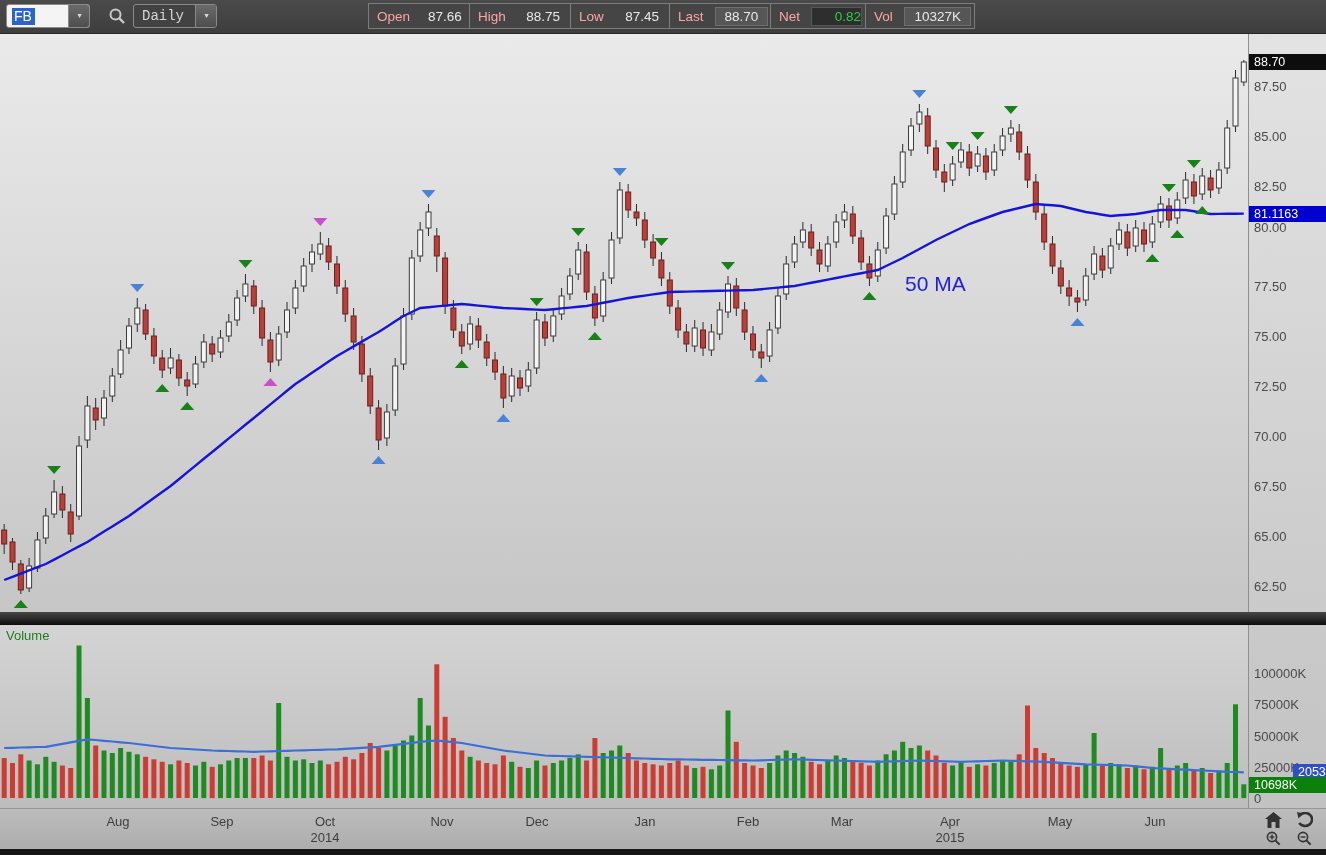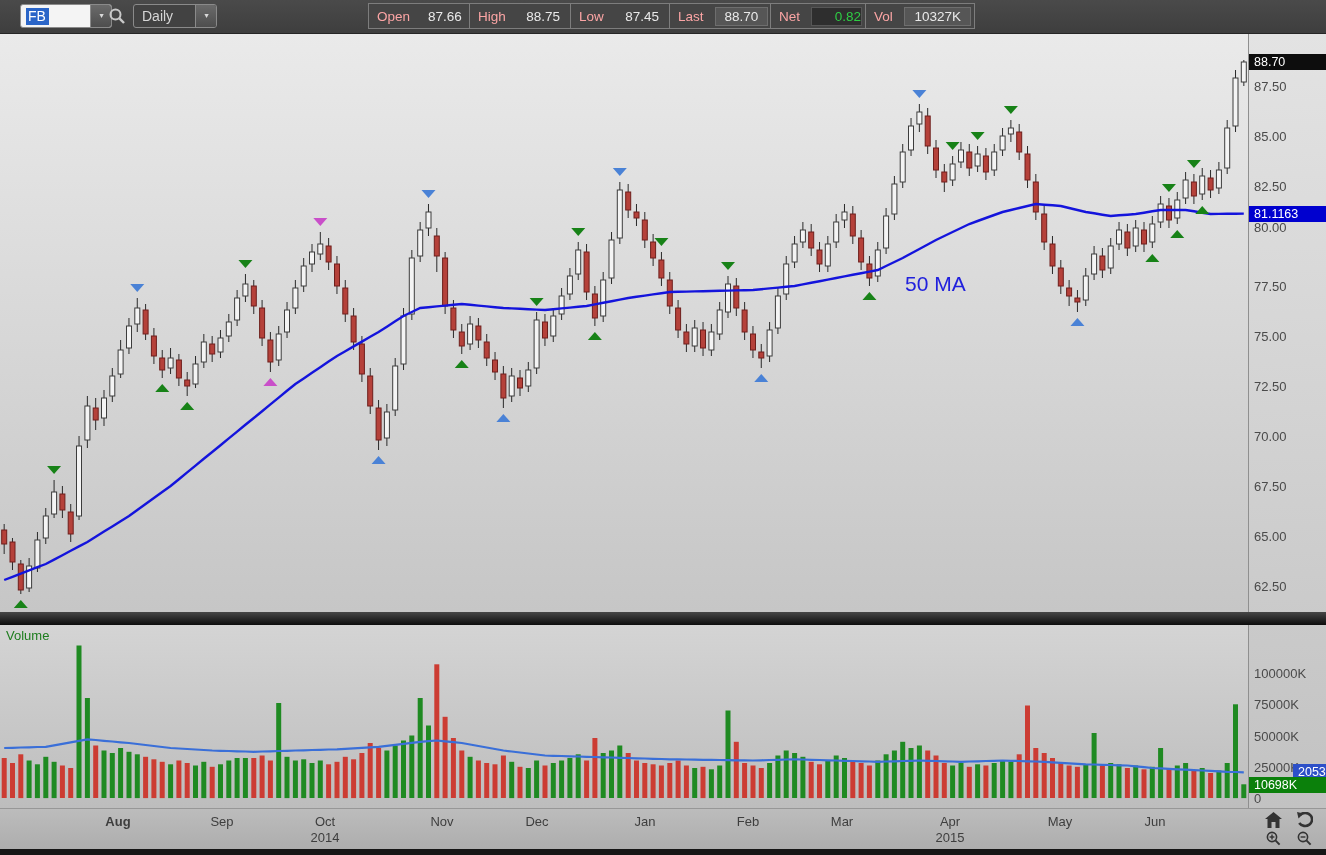--- a/index.html
+++ b/index.html
@@ -3,25 +3,25 @@
 <meta charset="utf-8">
 <style>
   html,body{margin:0;padding:0;background:#9a9a9a;}
   #app{position:relative;width:1326px;height:855px;overflow:hidden;
        font-family:"Liberation Sans","DejaVu Sans",sans-serif;background:#c9c9c9;}
   
   #toolbar{position:absolute;left:0;top:0;width:1326px;height:33px;
            background:linear-gradient(#4a4a4a,#3e3e3e);border-bottom:1px solid #262626;z-index:30;}
   .combo{position:absolute;top:4px;height:24px;display:flex;align-items:stretch;
          border:1px solid #8a8a8a;border-radius:3px;overflow:hidden;box-sizing:border-box;}
-  #symbol-combo{left:20px;width:92px;background:#f4f4f4;}
+  #symbol-combo{left:6px;width:84px;background:#f4f4f4;}
   #symbol-combo .sym{flex:1;display:flex;align-items:center;padding-left:5px;font-size:14px;}
   #symbol-combo .sym span{background:#2a65c8;color:#fff;padding:0 3px 1px 2px;}
   #interval-combo{left:133px;width:84px;background:#424242;color:#d6d6d6;}
-  #interval-combo .sym{flex:1;display:flex;align-items:center;padding-left:8px;font-size:14px;}
+  #interval-combo .sym{flex:1;display:flex;align-items:center;padding-left:8px;font-size:14px;font-family:Liberation Mono, monospace;}
   .dd-btn{width:20px;background:linear-gradient(#6a6a6a,#4e4e4e);border-left:1px solid #8a8a8a;
           display:flex;align-items:center;justify-content:center;color:#d9d9d9;font-size:9px;}
   #search-btn{position:absolute;left:106px;top:5px;width:22px;height:22px;
               display:flex;align-items:center;justify-content:center;}
   
   #quote{position:absolute;left:368px;top:3px;height:26px;display:flex;
          border:1px solid #7d7d7d;box-sizing:border-box;background:#454545;}
   .qf{display:flex;align-items:center;border-right:1px solid #7d7d7d;height:100%;}
   .qf:last-child{border-right:none;}
   .qlabel{color:#fca5a5;font-size:13.5px;padding:0 8px;}
@@ -633,21 +633,21 @@
         <div class="tick" style="top: 734px;">25000K</div>
         <div class="tick" style="top: 765px;">0</div>
       </div>
     <div id="last-badge" class="badge" style="top: 29px;">88.70</div>
     <div id="ma-badge" class="badge" style="top: 181px;">81.1163</div>
     <div id="volma-badge" class="badge" style="top: 739px; margin-left: 44px;">20534K</div>
     <div id="lastvol-badge" class="badge" style="top: 752px;">10698K</div>
   </div>
 
   <div id="xaxis">
-      <div class="month" style="left: 118px; font-weight: bold;">Aug</div>
+      <div class="month" style="left: 118px;">Aug</div>
       <div class="month" style="left: 222px;">Sep</div>
       <div class="month" style="left: 325px;">Oct</div>
       <div class="month" style="left: 442px;">Nov</div>
       <div class="month" style="left: 537px;">Dec</div>
       <div class="month" style="left: 645px;">Jan</div>
       <div class="month" style="left: 748px;">Feb</div>
       <div class="month" style="left: 842px;">Mar</div>
       <div class="month" style="left: 950px;">Apr</div>
       <div class="month" style="left: 1060px;">May</div>
       <div class="month" style="left: 1155px;">Jun</div>

